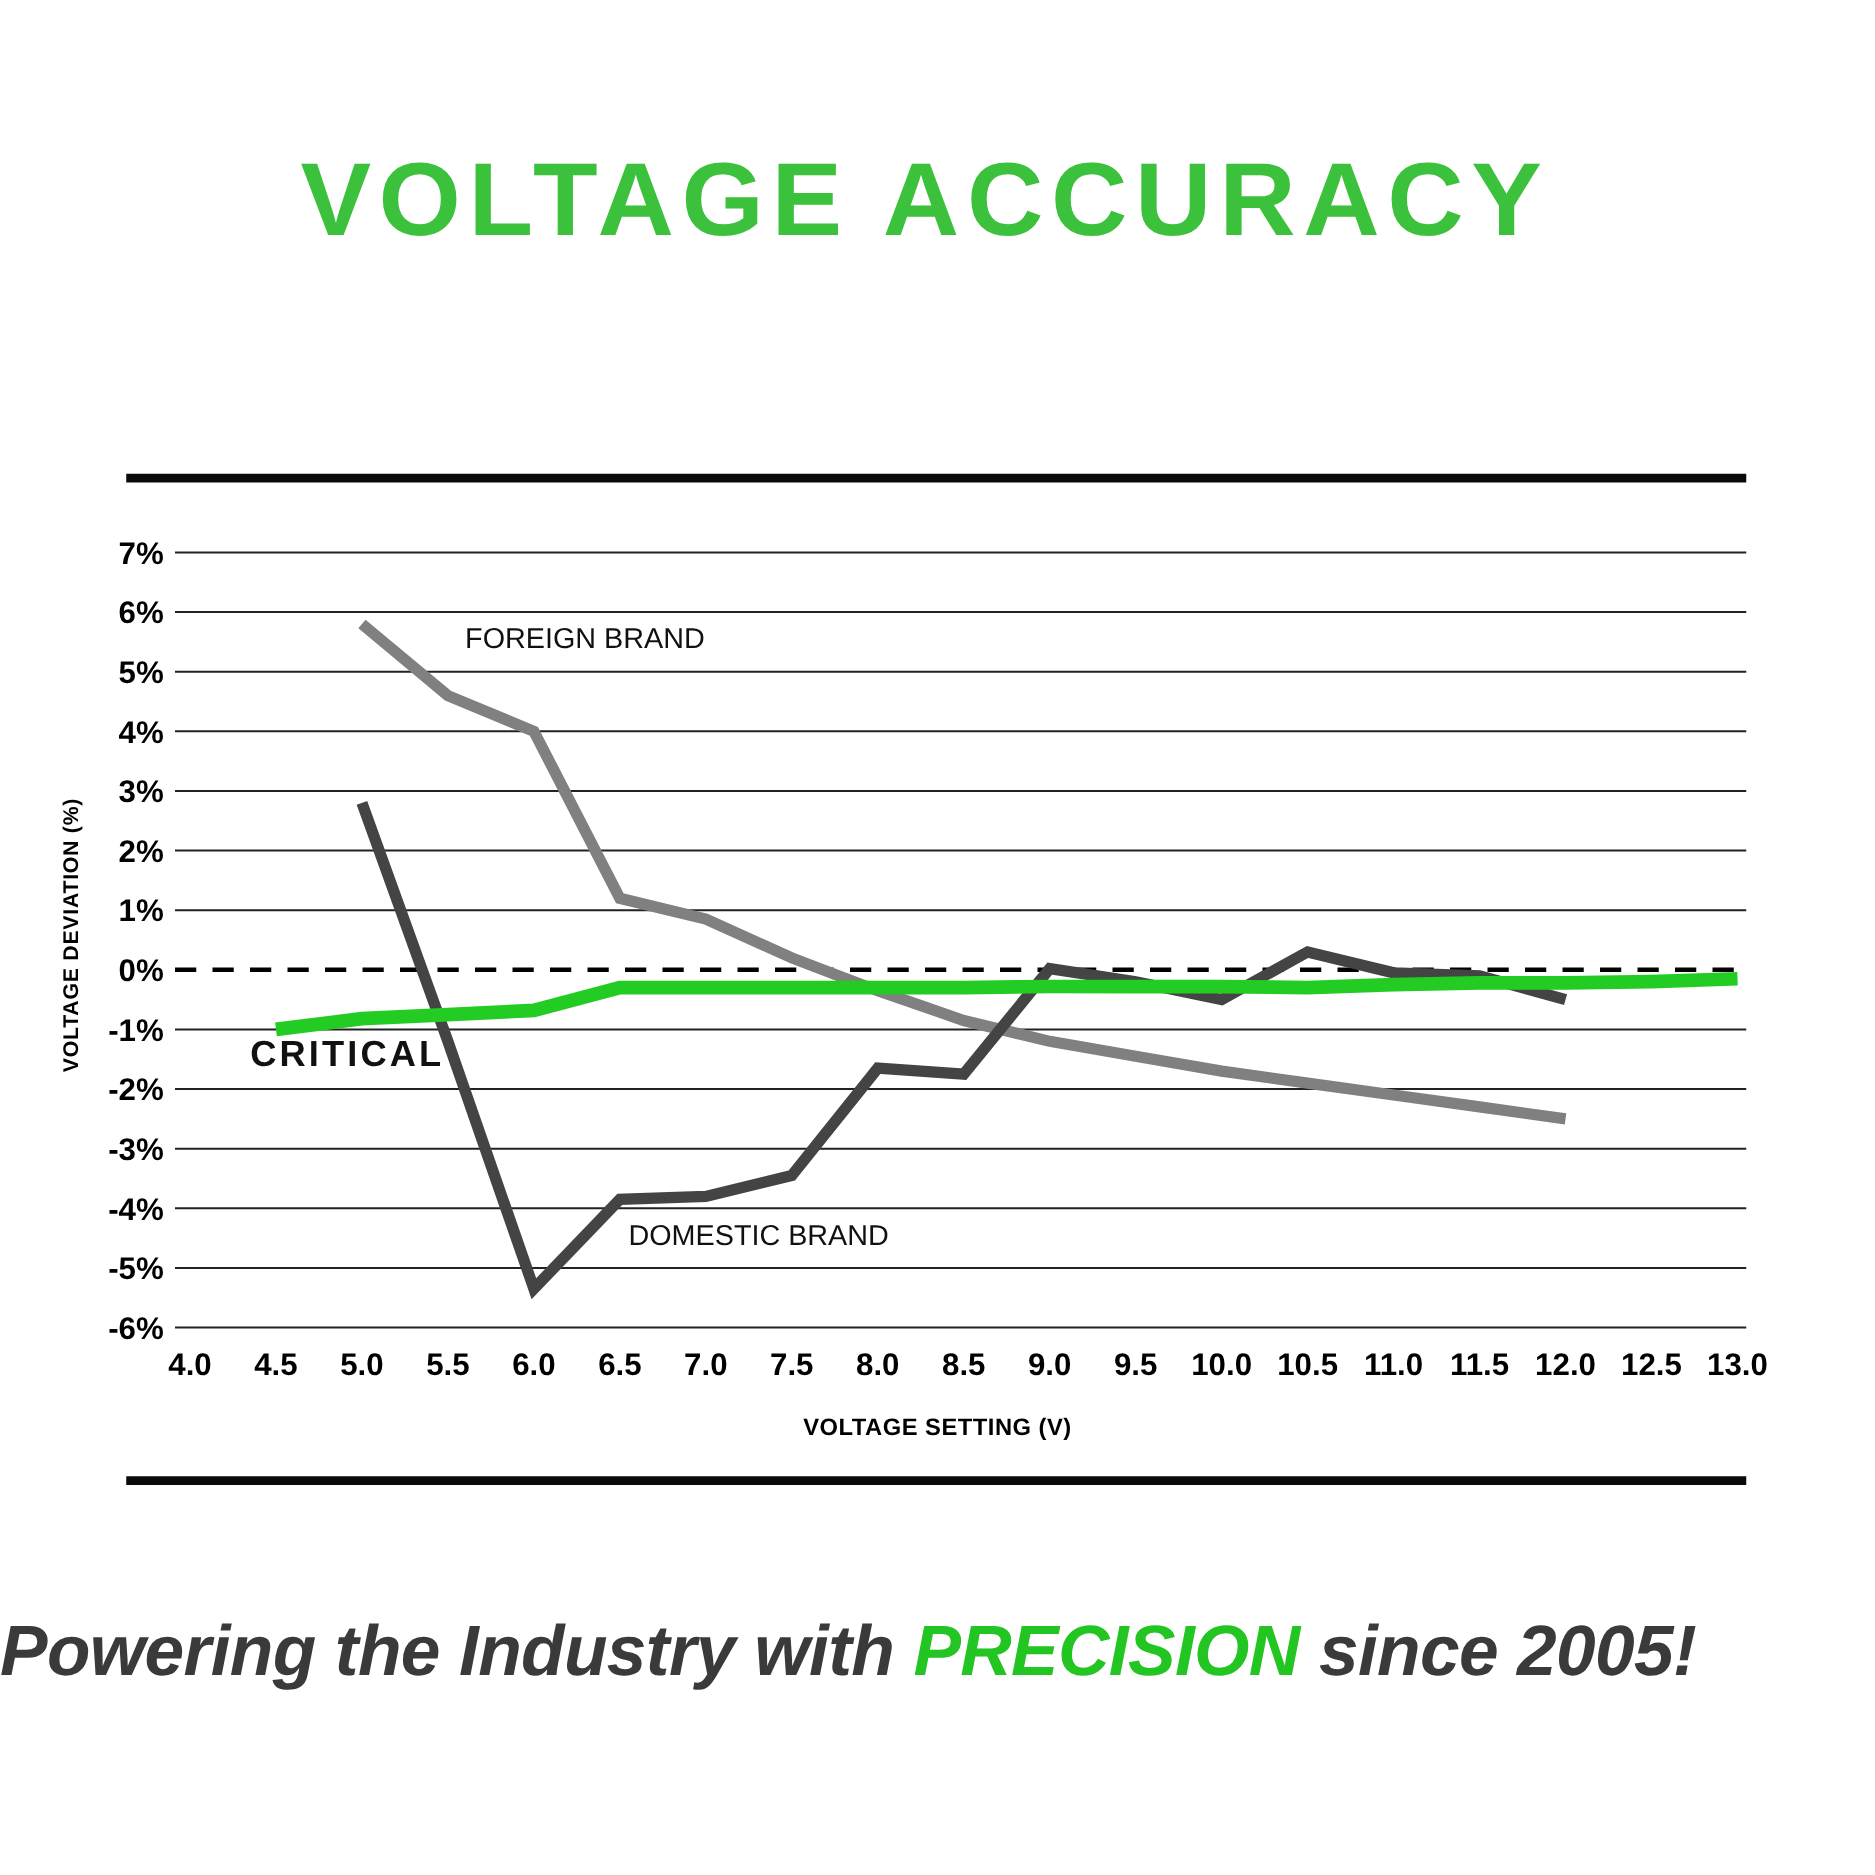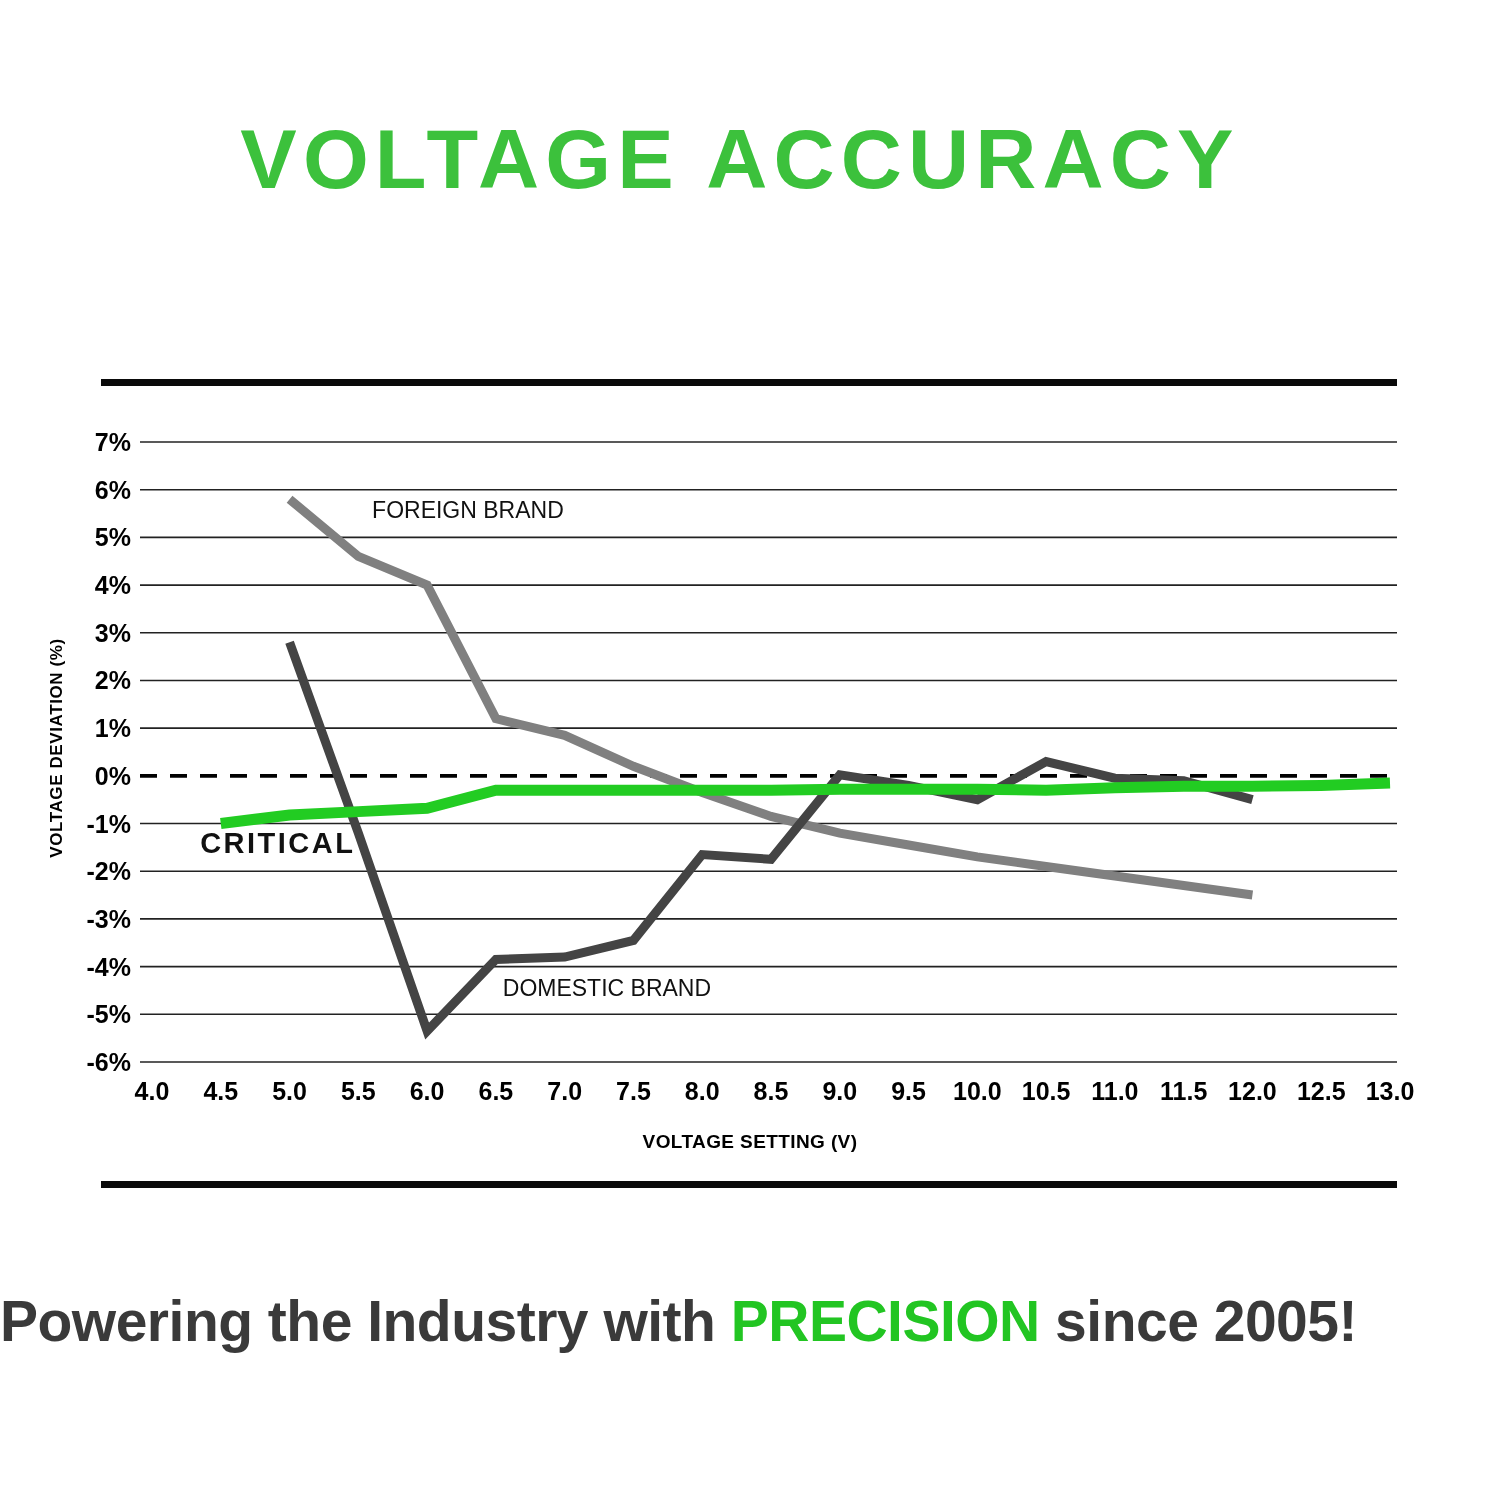--- a/index.html
+++ b/index.html
@@ -117,20 +117,21 @@
     left: 0;
     top: 1288px;
     width: 1224px;
     text-align: left;
     font-family: "Liberation Sans", sans-serif;
     font-size: 57px;
     font-weight: 700;
     color: #3a3a3a;
     white-space: nowrap;
     letter-spacing: -0.5px;
+    font-style: italic;
   }
   .tagline .accent {
     color: #22c522;
   }
 </style>
 </head>
 <body>
 
 <div class="header">
   <div class="title-main">VOLTAGE ACCURACY</div>

